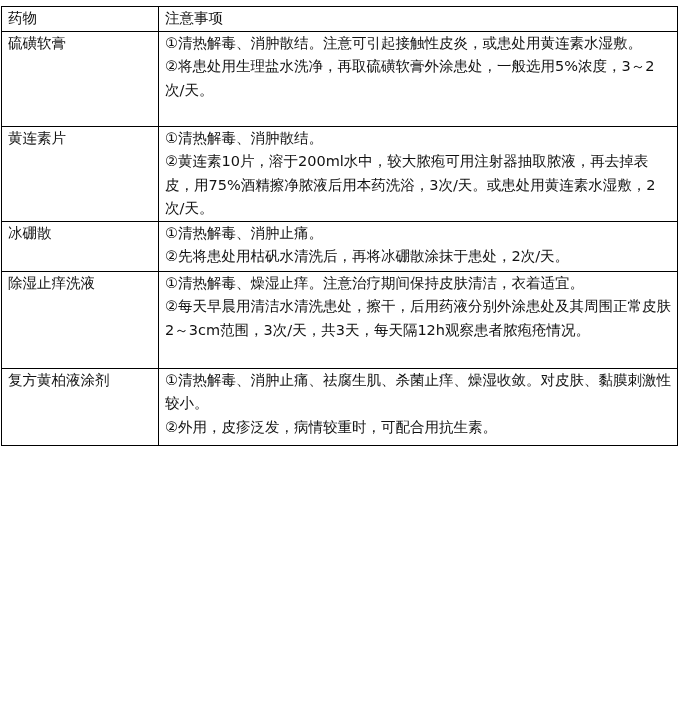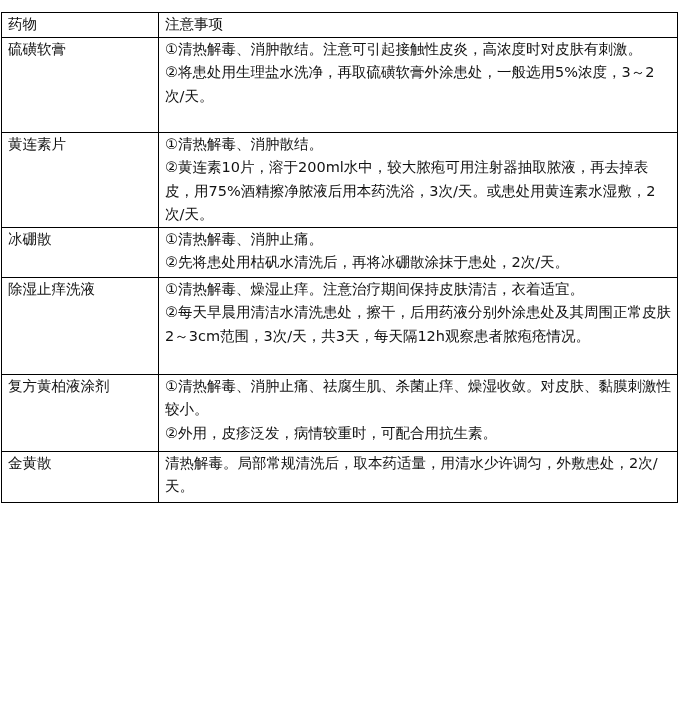--- a/index.html
+++ b/index.html
@@ -1,18 +1,18 @@
 <!DOCTYPE html>
 <html><head>
 <meta charset="utf-8">
 <style>
   html, body { margin: 0; padding: 0; background: #ffffff; }
   body { width: 680px; height: 711px; overflow: hidden; font-family: "DejaVu Sans", sans-serif; color: #111; }
   table.drug-table {
-    position: absolute; left: 1px; top: 12px;
+    position: absolute; left: 1px; top: 6px;
     width: 677px;
     border-collapse: collapse;
     table-layout: fixed;
   }
   table.drug-table td {
     border: 1px solid #000;
     vertical-align: top;
     font-size: 14.5px;
     line-height: 23.5px;
     padding: 0 4px 0 6px;
@@ -27,21 +27,21 @@
 
 <table class="drug-table">
   <tbody>
     <tr style="height:24px">
       <td class="col-drug">药物</td>
       <td class="col-notes">注意事项</td>
     </tr>
     <tr style="height:95px">
       <td class="col-drug">硫磺软膏</td>
       <td>
-        <span class="note-line">①清热解毒、消肿散结。注意可引起接触性皮炎，高浓度时对皮肤有刺激。</span>
+        <span class="note-line">①清热解毒、消肿散结。注意可引起接触性皮炎，或患处用黄连素水湿敷。</span>
         <span class="note-line">②将患处用生理盐水洗净，再取硫磺软膏外涂患处，一般选用5%浓度，3～2次/天。</span>
       </td>
     </tr>
     <tr style="height:75px">
       <td class="col-drug">黄连素片</td>
       <td>
         <span class="note-line">①清热解毒、消肿散结。</span>
         <span class="note-line">②黄连素10片，溶于200ml水中，较大脓疱可用注射器抽取脓液，再去掉表皮，用75%酒精擦净脓液后用本药洗浴，3次/天。或患处用黄连素水湿敷，2次/天。</span>
       </td>
     </tr>
@@ -59,20 +59,14 @@
         <span class="note-line">②每天早晨用清洁水清洗患处，擦干，后用药液分别外涂患处及其周围正常皮肤2～3cm范围，3次/天，共3天，每天隔12h观察患者脓疱疮情况。</span>
       </td>
     </tr>
     <tr style="height:77px">
       <td class="col-drug">复方黄柏液涂剂</td>
       <td>
         <span class="note-line">①清热解毒、消肿止痛、祛腐生肌、杀菌止痒、燥湿收敛。对皮肤、黏膜刺激性较小。</span>
         <span class="note-line">②外用，皮疹泛发，病情较重时，可配合用抗生素。</span>
       </td>
     </tr>
-    <tr style="height:51px">
-      <td class="col-drug">金黄散</td>
-      <td>
-        <span class="note-line">清热解毒。局部常规清洗后，取本药适量，用清水少许调匀，外敷患处，2次/天。</span>
-      </td>
-    </tr>
   </tbody>
 </table>
 
 </body></html>

